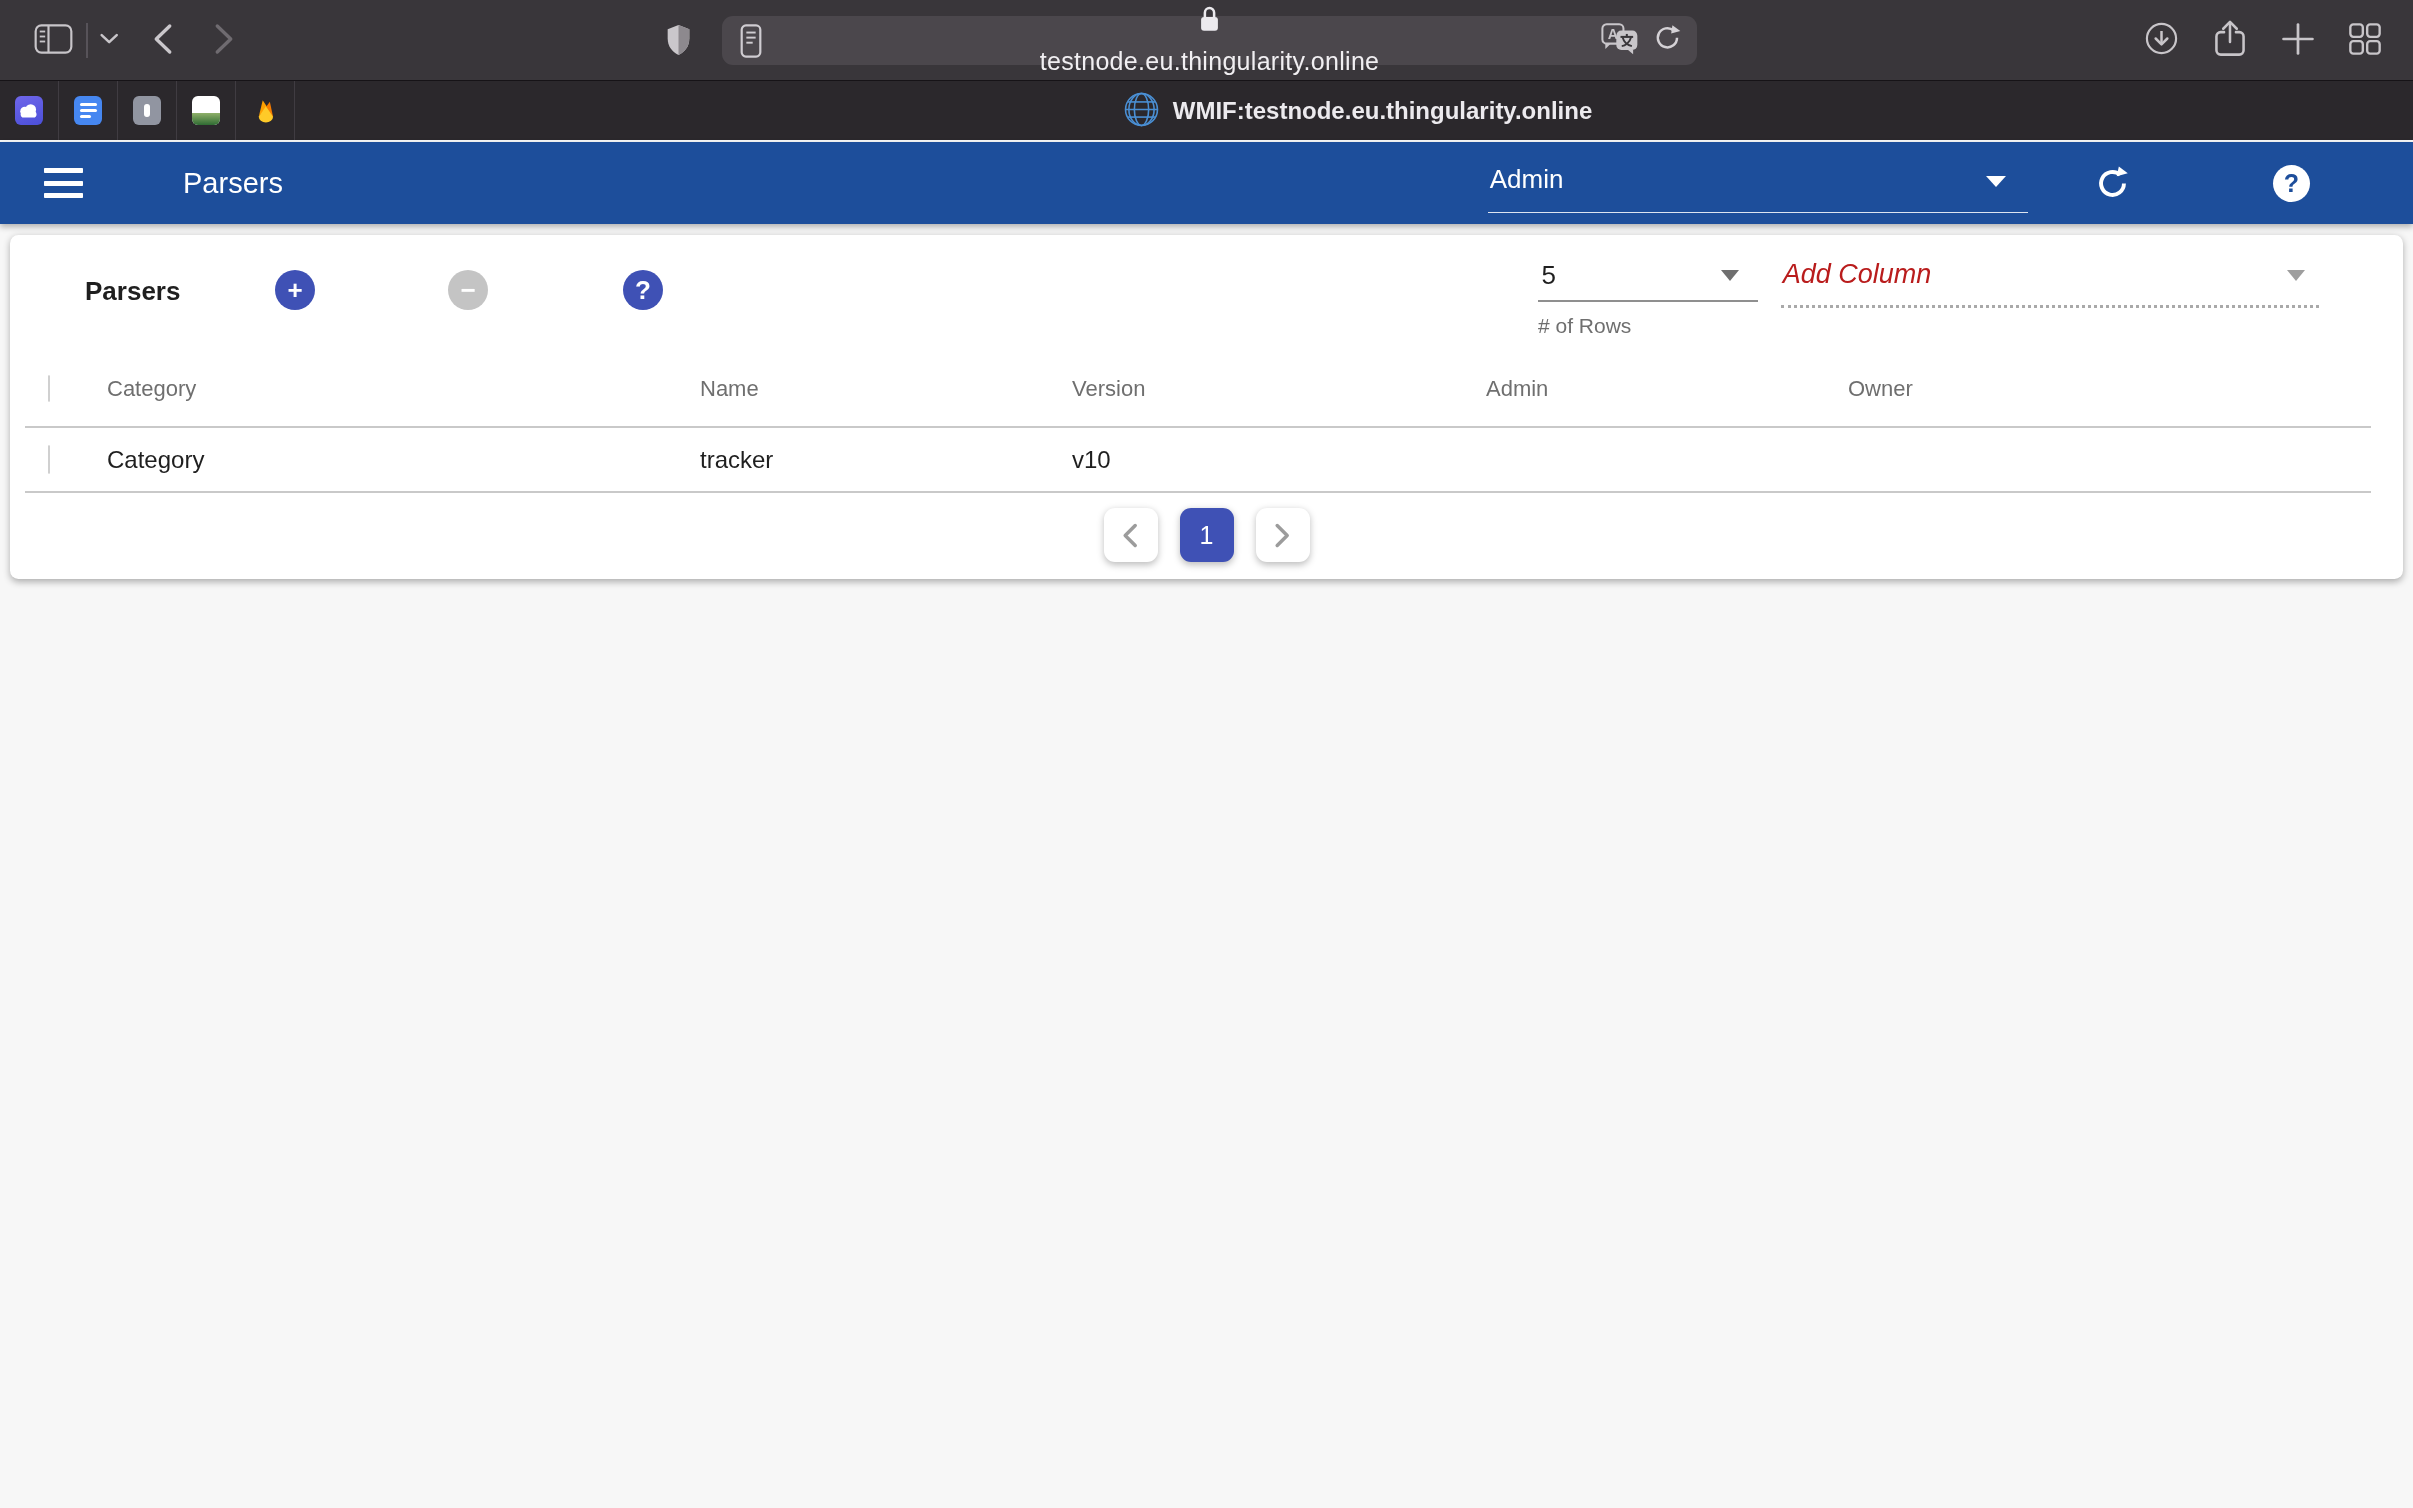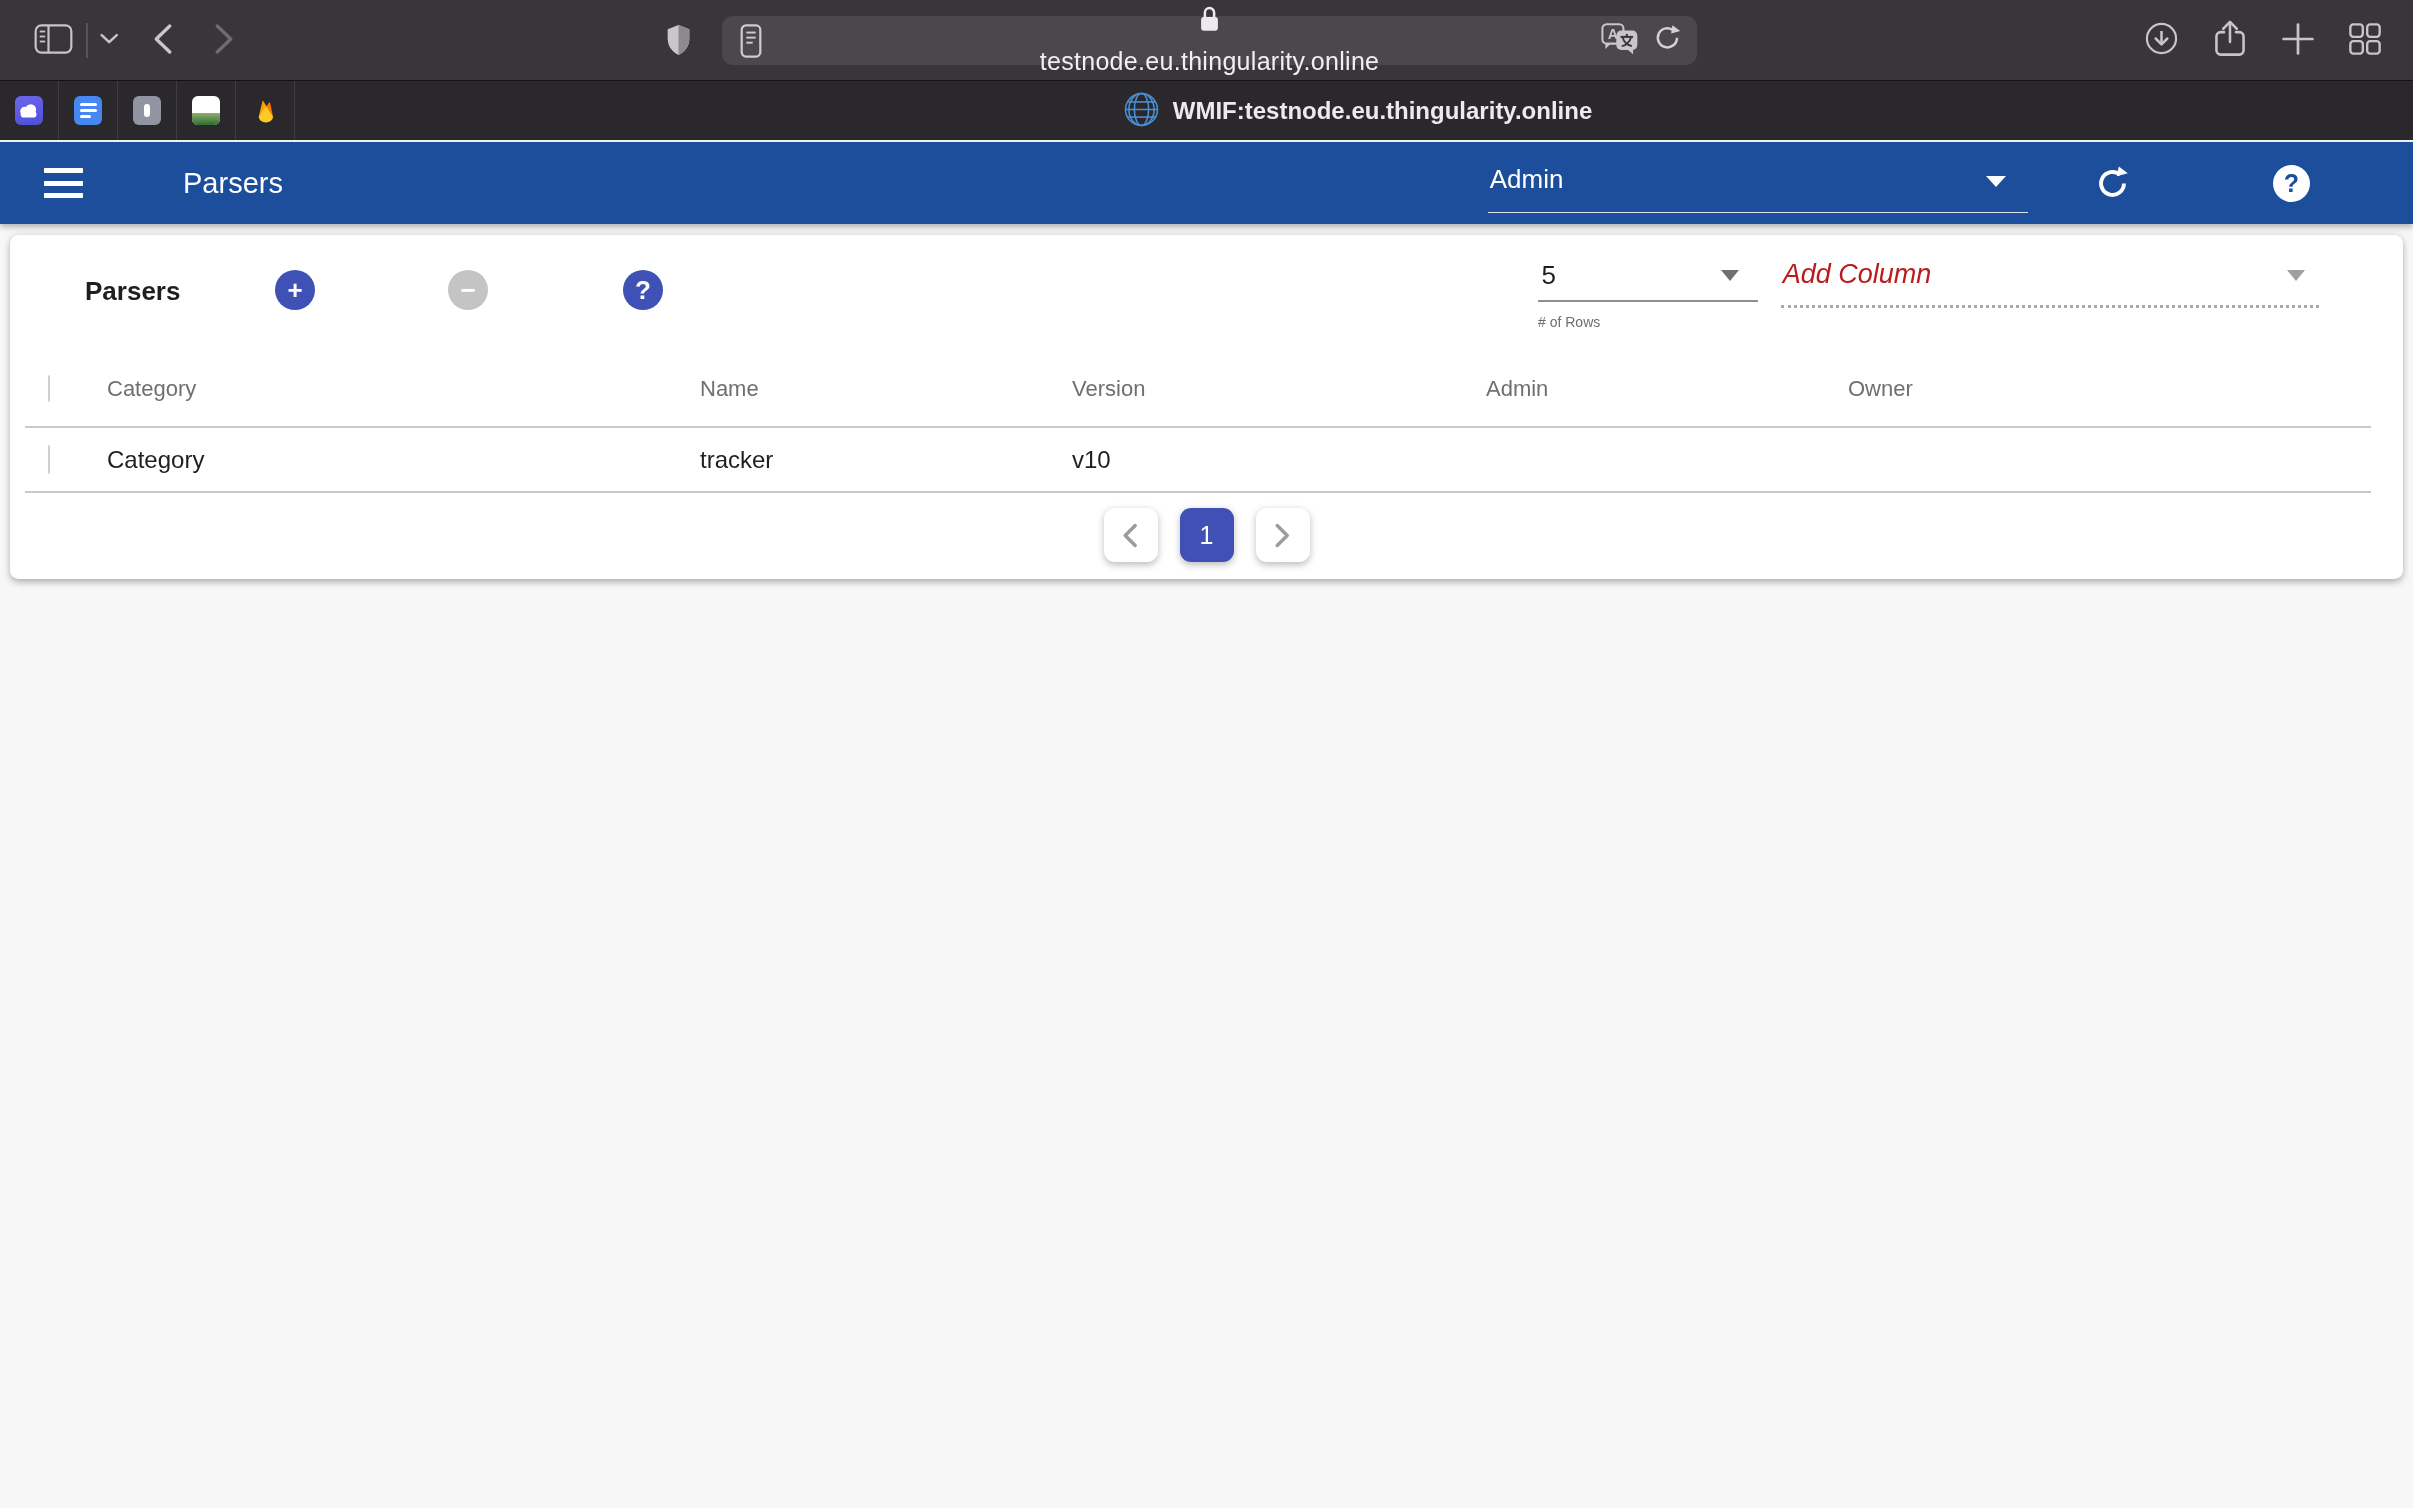--- a/index.html
+++ b/index.html
@@ -59,21 +59,21 @@
   .panel-title { position:absolute; left:75px; top:41px; font-size:26px; font-weight:bold; color:#1f1f1f; }
   .icon-btn { position:absolute; top:35px; width:40px; height:40px; border-radius:50%; color:#fff; font-size:26px; font-weight:bold; display:flex; align-items:center; justify-content:center; cursor:pointer; }
   .btn-add    { left:265px; background:#3f51b5; }
   .btn-remove { left:438px; background:#c4c4c4; }
   .btn-help   { left:613px; background:#3f51b5; }
 
   .rows-select { position:absolute; left:1528px; top:0; width:220px; height:109px; cursor:pointer; }
   .rows-value { position:absolute; left:3.4px; top:25px; font-size:26px; color:#1f1f1f; }
   .rows-underline { position:absolute; left:0; top:65px; width:220px; border-bottom:2.5px solid #8f8f8f; }
   .rows-arrow { position:absolute; left:183px; top:35px; width:0; height:0; border-left:9.2px solid transparent; border-right:9.2px solid transparent; border-top:11px solid #6f6f6f; }
-  .rows-caption { position:absolute; left:0; top:79px; font-size:14px; color:#6f6f6f; }
+  .rows-caption { position:absolute; left:0; top:79px; font-size:21px; color:#6f6f6f; }
 
   .addcol { position:absolute; left:1771px; top:0; width:538px; height:84px; cursor:pointer; }
   .addcol-text { position:absolute; left:1.7px; top:23.5px; font-size:27px; color:#b91c1c;font-style:italic; }
   .addcol-underline { position:absolute; left:0; top:70px; width:538px; border-bottom:3.4px dotted #a9a9a9; }
   .addcol-arrow { position:absolute; left:506px; top:35px; width:0; height:0; border-left:9.2px solid transparent; border-right:9.2px solid transparent; border-top:11px solid #9e9e9e; }
 
   .table { position:absolute; left:15px; right:32px; top:117px; }
   .t-row { display:flex; align-items:center; }
   .t-head { height:74px; color:#6f6f6f; font-size:22px; }
   .t-data { height:67px; color:#1f1f1f; font-size:24px; border-top:2.5px solid #c9c9c9; border-bottom:2.5px solid #c9c9c9; }

